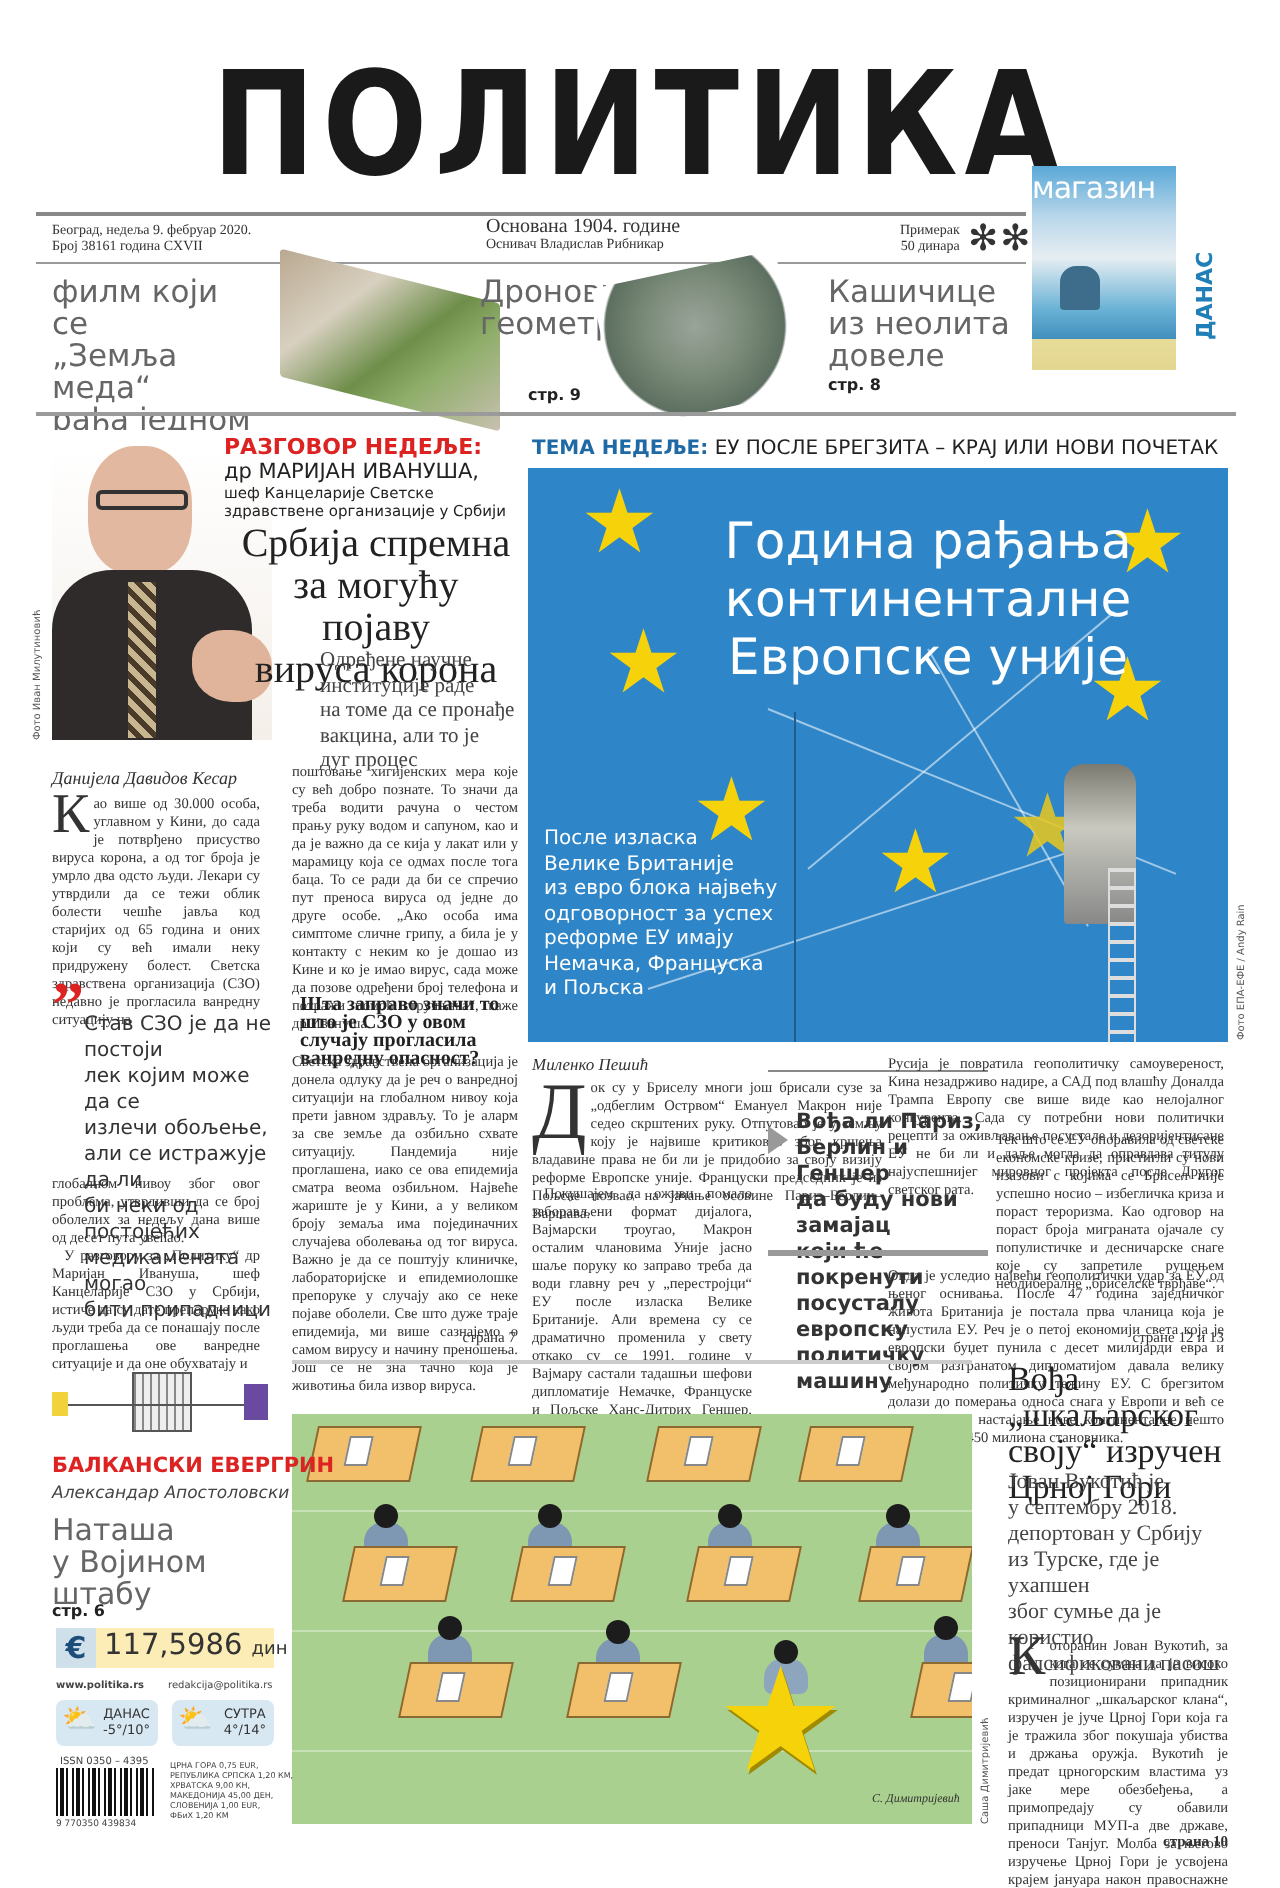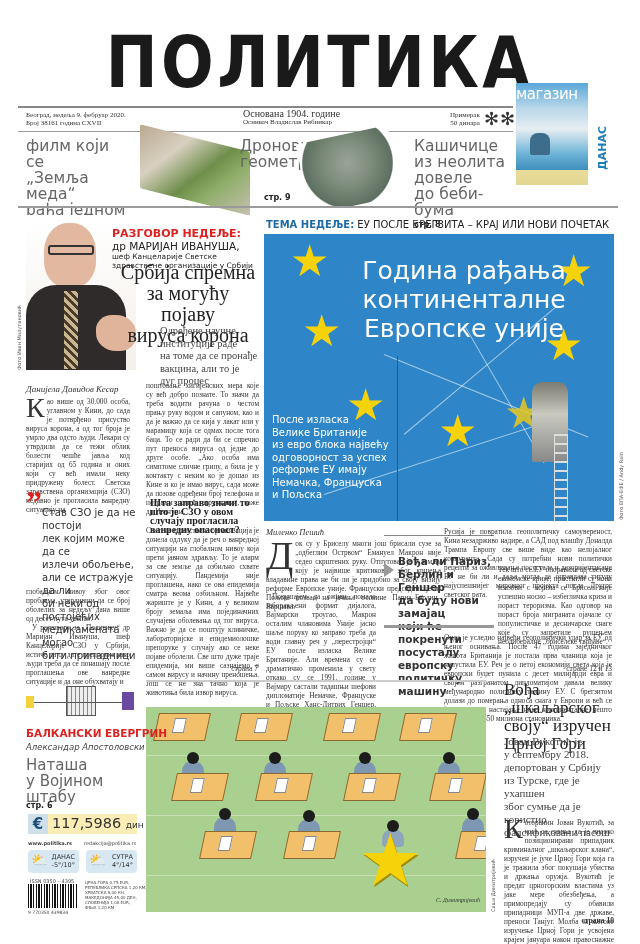--- a/index.html
+++ b/index.html
@@ -125,36 +125,35 @@
   </div>
 </div>
 <div class="abs teaser-page" style="left:264px; top:193px;">стр. 9</div>
 <div class="abs thumb" style="left:302px; top:134px; width:94px; height:72px; background:radial-gradient(circle at 50% 40%, #9aa49a 0%, #7a8a78 40%, #5d6f60 70%, #fff 72%); transform:rotate(-12deg);"></div>
 
 <div class="abs" style="left:414px; top:138px; width:96px;">
   <div class="teaser">
     <div>Кашичице</div>
       <div>из неолита</div>
       <div>довеле</div>
-      <div>до беби-бума</div>
   </div>
   <div class="teaser-page" style="margin-top:2px;">стр. 8</div>
 </div>
 <div class="rule" style="left:18px; top:206px; width:600px; height:2px;"></div>
 
 <div class="abs" style="left:26px; top:215px; width:110px; height:155px; background:linear-gradient(180deg,#fff 0%,#fff 5%, #f4efe9 100%);">
   <div class="abs" style="left:18px; top:8px; width:52px; height:64px; background:#e2b9a0; border-radius:45% 45% 40% 40%;"></div>
   <div class="abs" style="left:22px; top:30px; width:46px; height:10px; border:2px solid #333; border-radius:3px;"></div>
   <div class="abs" style="left:0px; top:70px; width:100px; height:85px; background:#2e2b2a; border-radius:30px 30px 0 0;"></div>
   <div class="abs" style="left:38px; top:76px; width:14px; height:78px; background:repeating-linear-gradient(45deg,#c8b690 0 3px,#4a3a2a 3px 6px);"></div>
   <div class="abs" style="left:70px; top:100px; width:40px; height:36px; background:#e0b49a; border-radius:40% 50% 40% 50%;"></div>
 </div>
 <div class="credit-v" style="left:16px; top:370px;">Фото Иван Милутиновић</div>
 
-<div class="abs" style="left:112px; top:227px; width:150px;">
+<div class="abs" style="left:112px; top:217px; width:150px;">
   <div class="kicker">РАЗГОВОР НЕДЕЉЕ:</div>
   <div class="sub-b">др МАРИЈАН ИВАНУША,</div>
   <div class="sub-s">шеф Канцеларије Светске</div>
   <div class="sub-s">здравствене организације у Србији</div>
 </div>
 <div class="abs headline-serif" style="left:118px; top:262px; width:140px;">
   <div>Србија спремна</div>
     <div>за могућу појаву</div>
     <div>вируса корона</div>
 </div>

